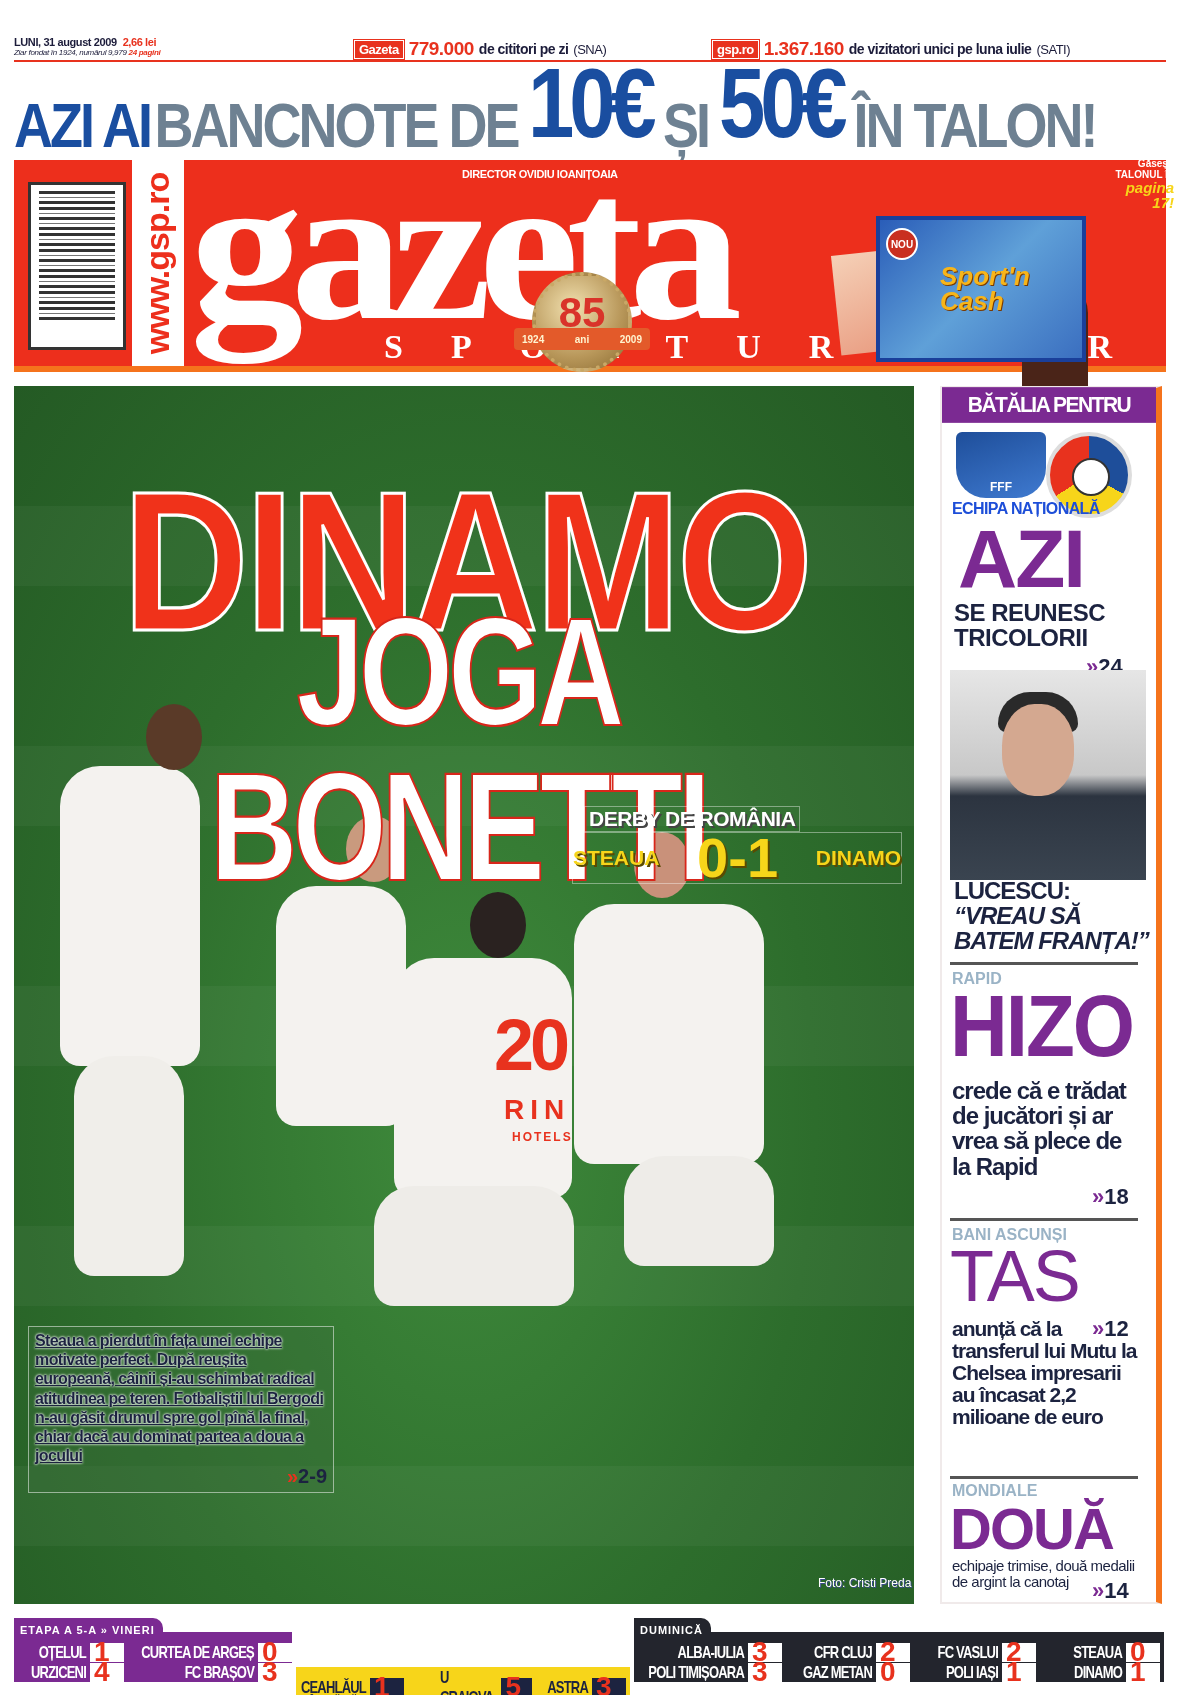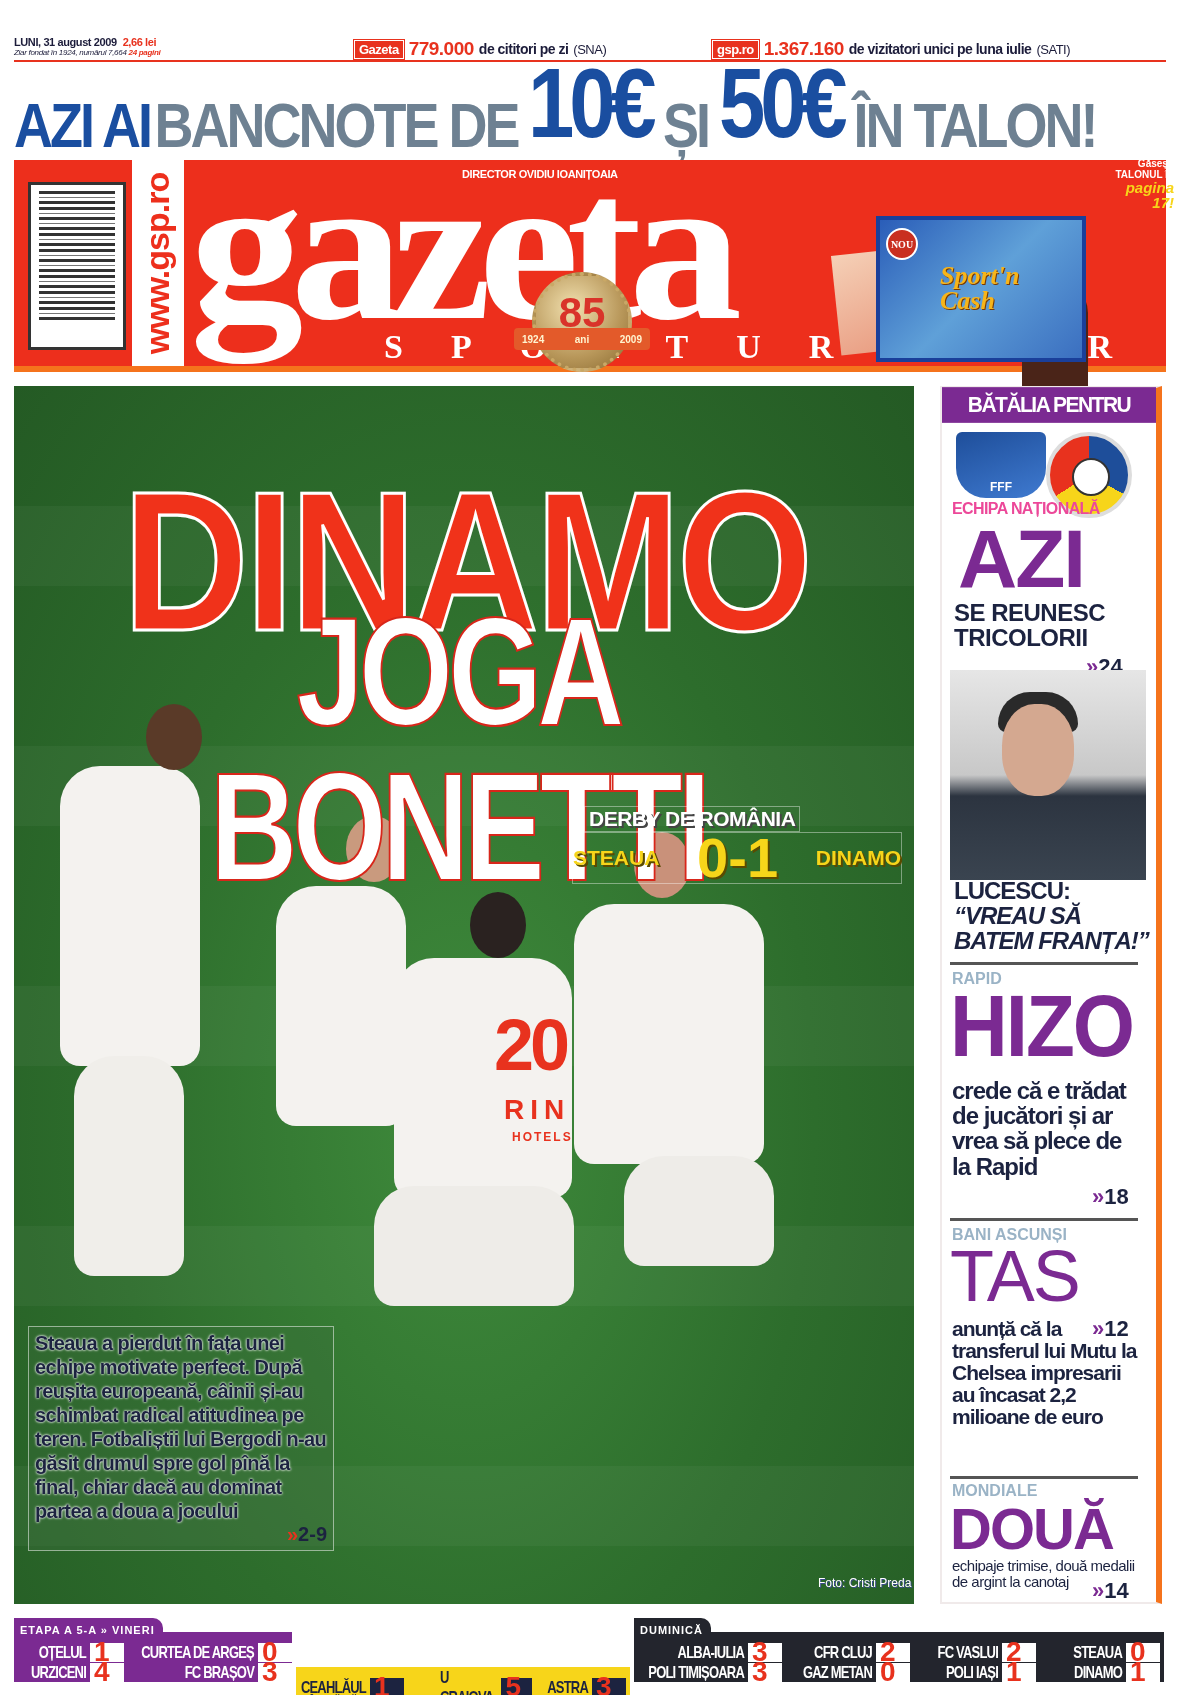--- a/index.html
+++ b/index.html
@@ -32,21 +32,21 @@
   .barcode-box i.thin { height: 1px; background: #777; }
   .url-strip { left: 118px; top: 0px; width: 52px; height: 206px; background: #fff; }
   .url-text { left: 118px; top: 0; width: 52px; height: 206px; display: flex; align-items: center; justify-content: center; }
   .url-text span { transform: rotate(-90deg); color: #ed2f1c; font-size: 34px; font-weight: bold; white-space: nowrap; letter-spacing: -1px; }
   .logo { left: 176px; top: -18px; color: #fff; font-family: "Liberation Serif", serif; font-weight: bold; font-size: 210px; letter-spacing: -12px; line-height: 1; transform: scaleX(1.08); transform-origin: left; }
   .logo-sub { left: 370px; top: 168px; color: #fff; font-size: 34px; font-weight: bold; letter-spacing: 48px; font-family: "Liberation Serif", serif; }
   .director { left: 448px; top: 8px; color: #fff; font-size: 11px; font-weight: bold; letter-spacing: -0.4px; }
   .seal { left: 518px; top: 112px; width: 100px; height: 100px; border-radius: 50%; background: radial-gradient(circle at 40% 35%, #f2e1b0, #b8975a 60%, #8a6a30); border: 4px dotted #c9a866; display: flex; align-items: center; justify-content: center; }
   .seal .n { color: #d9332a; font-size: 42px; font-weight: bold; margin-top: -18px; }
   .seal-ribbon { left: 500px; top: 168px; width: 136px; height: 22px; background: #e35a2a; border-radius: 4px; color: #fff5d0; font-size: 10px; font-weight: bold; display: flex; justify-content: space-between; align-items: center; padding: 0 8px; }
-  .promo-card { left: 862px; top: 56px; width: 210px; height: 146px; background: linear-gradient(135deg, #2a5db8, #5fa0d8 50%, #3b6fc0); border: 4px solid #1a3f9a; font-family: Liberation Serif, serif; }
+  .promo-card { left: 862px; top: 56px; width: 210px; height: 146px; background: linear-gradient(135deg, #2a5db8, #5fa0d8 50%, #3b6fc0); border: 4px solid #1a3f9a; }
   .promo-card .title { position: absolute; left: 60px; top: 44px; color: #f7b51a; font-size: 26px; font-weight: bold; font-style: italic; line-height: 0.95; text-shadow: 1px 1px 0 #7a3a00; }
   .promo-card .nou { position: absolute; left: 6px; top: 8px; width: 32px; height: 32px; border-radius: 50%; background: #c92f20; color: #fff; font-size: 10px; font-weight: bold; display: flex; align-items: center; justify-content: center; border: 2px solid #fff; }
   .money { left: 822px; top: 92px; width: 70px; height: 100px; background: linear-gradient(160deg, #f6e2c8, #e8a68a); transform: rotate(-6deg); opacity: 0.9; }
   .girl-hair { left: 1008px; top: 120px; width: 66px; height: 140px; border-radius: 40px 40px 10px 10px; background: #4a2418; }
   .girl-face { left: 1020px; top: 136px; width: 40px; height: 52px; border-radius: 50%; background: #f0c4a8; }
   .girl-body { left: 1054px; top: 240px; width: 66px; height: 100px; background: #e8e8ea; border-radius: 10px; }
   .girl-jeans { left: 1062px; top: 330px; width: 56px; height: 40px; background: #3a5f98; }
   .talon-note { left: 1080px; top: 164px; text-align: right; width: 80px; }
   .talon-note .a { color: #fff; font-size: 10px; font-weight: bold; line-height: 1.1; }
   .talon-note .b { color: #f7d51a; font-size: 15px; font-weight: bold; font-style: italic; line-height: 1; }
@@ -61,32 +61,32 @@
   .derby { left: 570px; top: 420px; color: #fff; font-size: 21px; font-weight: bold; letter-spacing: -0.5px; text-shadow: 2px 2px 0 #444; border: 1px solid rgba(255,255,255,0.4); padding: 0 4px; }
   .score-row { left: 558px; top: 446px; width: 330px; height: 52px; display: flex; align-items: center; justify-content: space-between; border: 1px solid rgba(255,255,255,0.4); }
   .score-row .team { color: #f7d51a; font-weight: bold; font-size: 21px; text-shadow: 2px 2px 0 #5a4a00; }
   .score-row .sc { color: #f7d51a; font-weight: bold; font-size: 56px; line-height: 1; text-shadow: 2px 2px 0 #5a4a00; }
   .player { position: absolute; background: #f4f2ef; border-radius: 40px 40px 20px 20px; }
   .player .head { position: absolute; width: 56px; height: 66px; border-radius: 50%; }
   .num20 { left: 480px; top: 618px; color: #e8321e; font-weight: bold; font-size: 72px; letter-spacing: -4px; }
   .rin { left: 490px; top: 708px; color: #e8321e; font-weight: bold; font-size: 28px; letter-spacing: 6px; }
   .hotels { left: 498px; top: 744px; color: #e8321e; font-weight: bold; font-size: 12px; letter-spacing: 2px; }
   .caption { left: 14px; top: 940px; width: 306px; border: 1px solid rgba(255,255,255,0.5); padding: 4px 6px; background: rgba(60,110,60,0.35); }
-  .caption p { color: #1c2340; font-size: 20px; line-height: 1.2; font-weight: bold; letter-spacing: -0.6px; text-shadow: 0 0 3px rgba(255,255,255,0.9), 0 0 2px #fff; font-family: "Liberation Sans Narrow", "Liberation Sans", sans-serif; }
+  .caption p { color: #1c2340; font-size: 16px; line-height: 1.2; font-weight: bold; letter-spacing: -0.6px; text-shadow: 0 0 3px rgba(255,255,255,0.9), 0 0 2px #fff; font-family: "Liberation Sans Narrow", "Liberation Sans", sans-serif; text-decoration: underline; }
   .caption .ref { float: right; font-size: 20px; font-weight: bold; color: #1c2340; }
   .caption .ref b { color: #e8321e; }
   .foto { left: 804px; top: 1190px; color: #fff; font-size: 12px; text-shadow: 1px 1px 0 #3a4a8a; }
 
   
   .sidebar { left: 940px; top: 386px; width: 222px; height: 1218px; border: 2px solid #f0eaea; border-right: 6px solid #f5731c; background: #fff; }
   .sb-head { left: 0; top: 0; width: 100%; height: 34px; background: #7b2a92; color: #fff; font-weight: bold; font-size: 21px; text-align: center; letter-spacing: -1.5px; line-height: 34px; transform: scaleY(1.05); }
   .crest-fff { left: 14px; top: 44px; width: 90px; height: 66px; background: linear-gradient(160deg, #1e4e9a, #3f7ad0); border-radius: 6px 6px 30px 30px; color: #fff; font-size: 12px; font-weight: bold; display: flex; align-items: flex-end; justify-content: center; padding-bottom: 4px; }
   .crest-frf { left: 104px; top: 44px; width: 86px; height: 86px; border-radius: 50%; background: conic-gradient(#1e4e9a 0 33%, #f7d51a 33% 66%, #e8321e 66% 100%); border: 4px solid #ddd; }
   .crest-frf::after { content: ""; position: absolute; left: 22px; top: 22px; width: 34px; height: 34px; border-radius: 50%; background: #fff; border: 2px solid #333; }
-  .sb-label { color: #ec4899; font-weight: bold; font-size: 16px; letter-spacing: -0.6px; }
+  .sb-label { color: #1d4ed8; font-weight: bold; font-size: 16px; letter-spacing: -0.6px; }
   .sb-big { color: #7b2a92; font-weight: bold; line-height: 1; letter-spacing: -2px; }
   .sb-sub { color: #1c2340; font-weight: bold; line-height: 1.05; letter-spacing: -0.5px; }
   .sb-ref { color: #1c2340; font-weight: bold; font-size: 22px; }
   .sb-ref b { color: #7b2a92; }
   .sb-kicker { color: #9ab3c6; font-weight: bold; font-size: 16px; }
   .sb-sep { left: 8px; width: 188px; height: 3px; background: #555; }
   .lucescu { left: 8px; top: 282px; width: 196px; height: 210px; background: linear-gradient(180deg, #e6e6e6 0%, #c8c8c8 50%, #2c3440 60%, #3a4450 100%); overflow: hidden; }
   .lucescu .face { position: absolute; left: 52px; top: 34px; width: 72px; height: 92px; border-radius: 45%; background: #d4a890; }
   .lucescu .hair { position: absolute; left: 48px; top: 22px; width: 80px; height: 40px; border-radius: 40px 40px 10px 10px; background: #2a2a2a; }
   .quote { left: 12px; top: 490px; color: #1c2340; font-weight: bold; font-size: 24px; line-height: 1.05; letter-spacing: -1px; }
@@ -109,21 +109,21 @@
   .g-dark .t { color: #fff; }
 </style>
 </head>
 <body>
 
 <div class="abs top-strip">
   <div class="abs issue-line1">
     <span>LUNI, 31 august 2009</span><span class="price">2,66 lei</span>
   </div>
   <div class="abs issue-line2">
-    <span>Ziar fondat în 1924, numărul 7,664</span>
+    <span>Ziar fondat în 1924, numărul 9,979</span>
     <span class="pages">24 pagini</span>
   </div>
   <div class="abs stat" style="left:340px;">
     <span class="badge">Gazeta</span>
     <span class="num">779.000</span>
     <span class="txt">de cititori pe zi</span>
     <span class="src">(SNA)</span>
   </div>
   <div class="abs stat" style="left:698px;">
     <span class="badge">gsp.ro</span>

